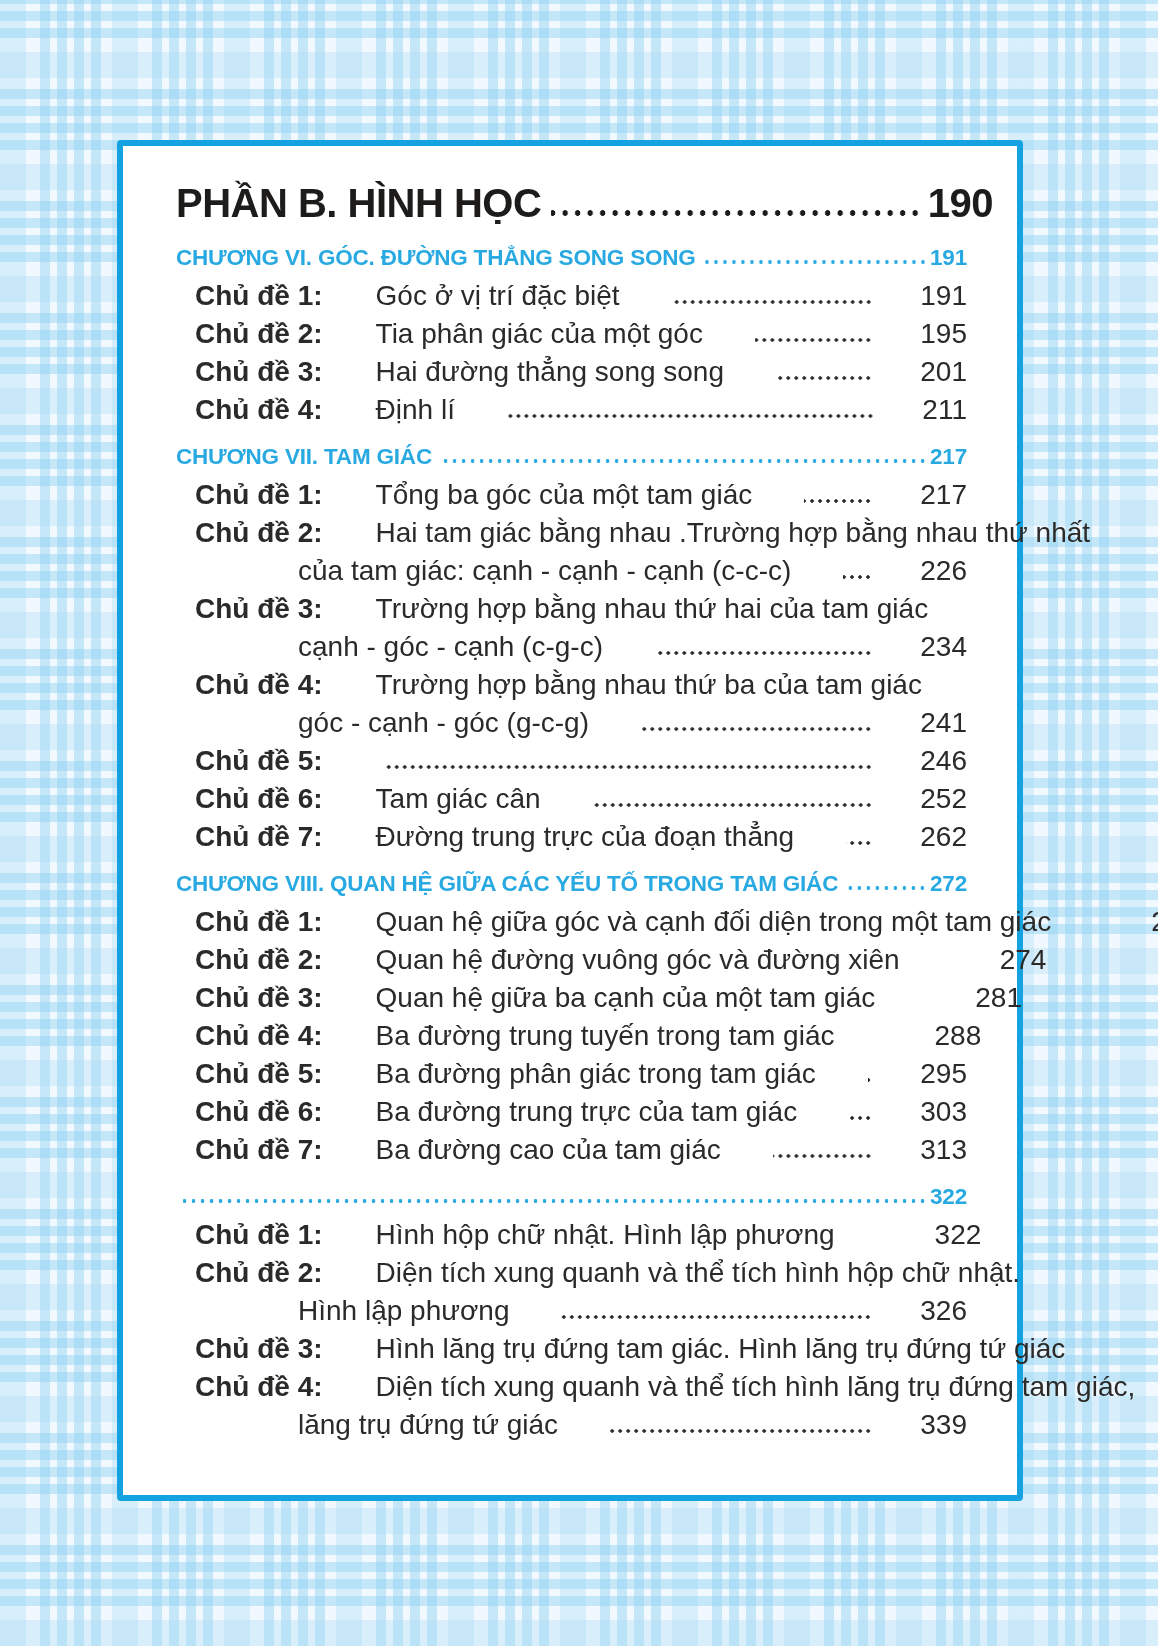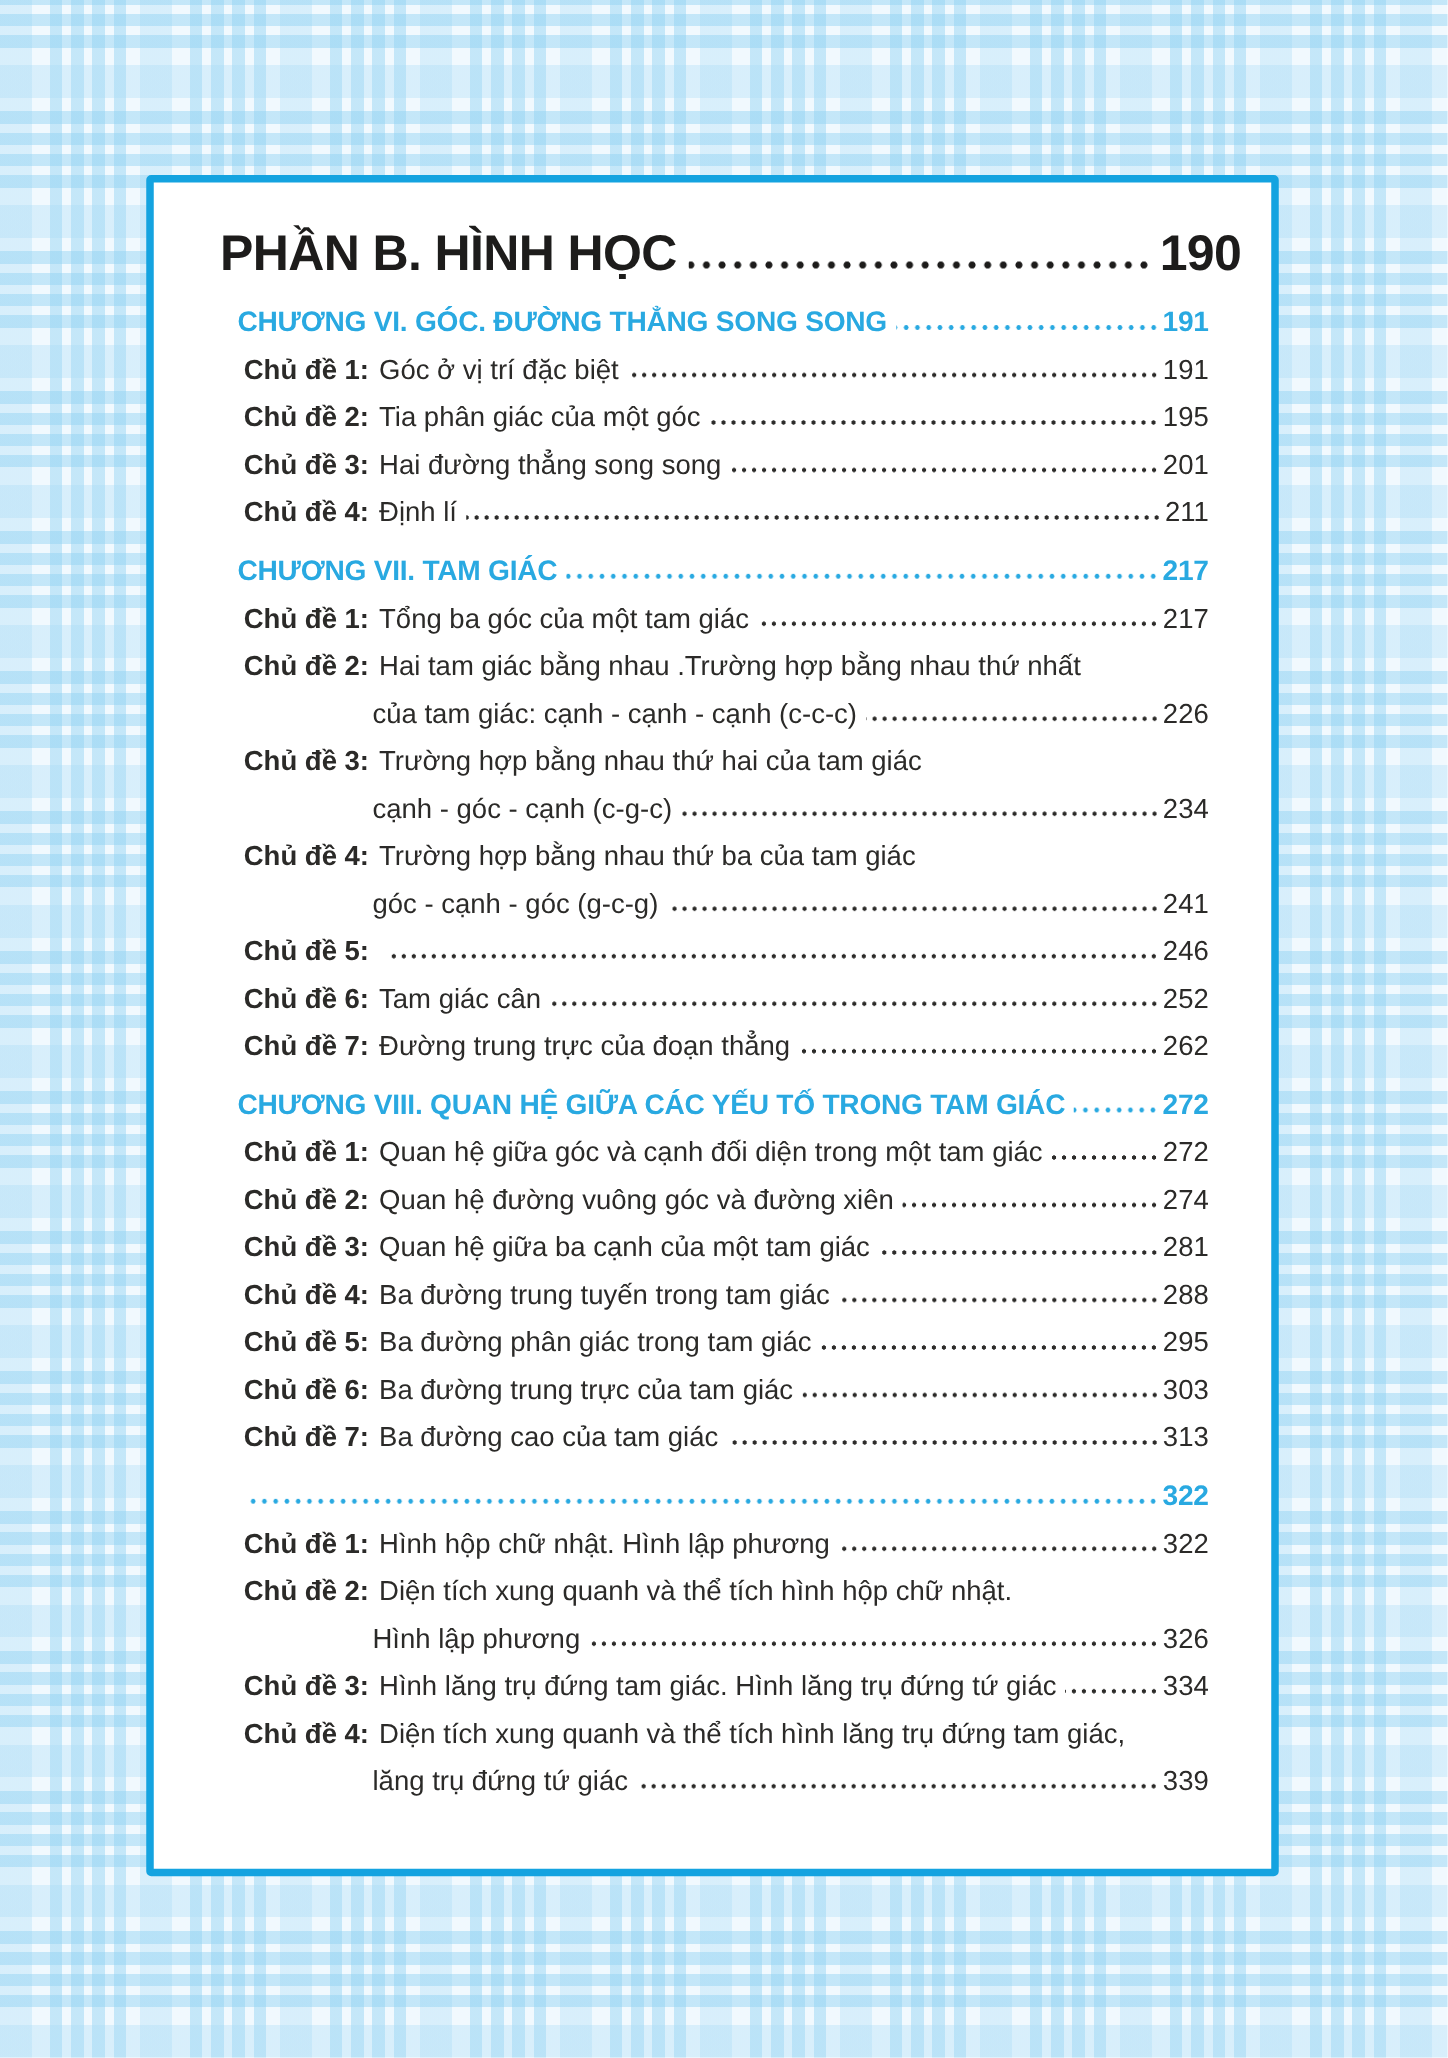--- a/index.html
+++ b/index.html
@@ -60,25 +60,25 @@
   .dots-title::before{
     background-image:radial-gradient(circle,#1d1c1b 2.6px,rgba(0,0,0,0) 3px);
     background-size:12.5px 12px;height:12px;bottom:-2px;left:10px;right:6px;
   }
   .title-row{
     font-size:40px;font-weight:bold;color:#1d1c1b;letter-spacing:-0.5px;
     line-height:54px;margin:0 -26px 8px 0;white-space:nowrap;
   }
   .ch-row{
     font-size:22.5px;font-weight:bold;color:var(--heading);
-    line-height:38px;margin-top:9px;white-space:nowrap;letter-spacing:-0.2px;margin-left:14px;
+    line-height:38px;margin-top:9px;white-space:nowrap;letter-spacing:-0.2px;
   }
   .tp-row{
-    font-size:22px;color:var(--ink);line-height:38px;
-    padding-left:19px;white-space:nowrap;
+    font-size:28px;color:var(--ink);line-height:38px;
+    padding-left:19px;white-space:nowrap;gap:45px;
   }
   .tp-row.cont{padding-left:122px;}
   .tp-label{font-weight:bold;margin-right:8px;}
   .t-page,.ch-page{font-weight:bold;}
 </style>
 </head>
 <body>
 
 <div class="panel">
   <div class="content">

